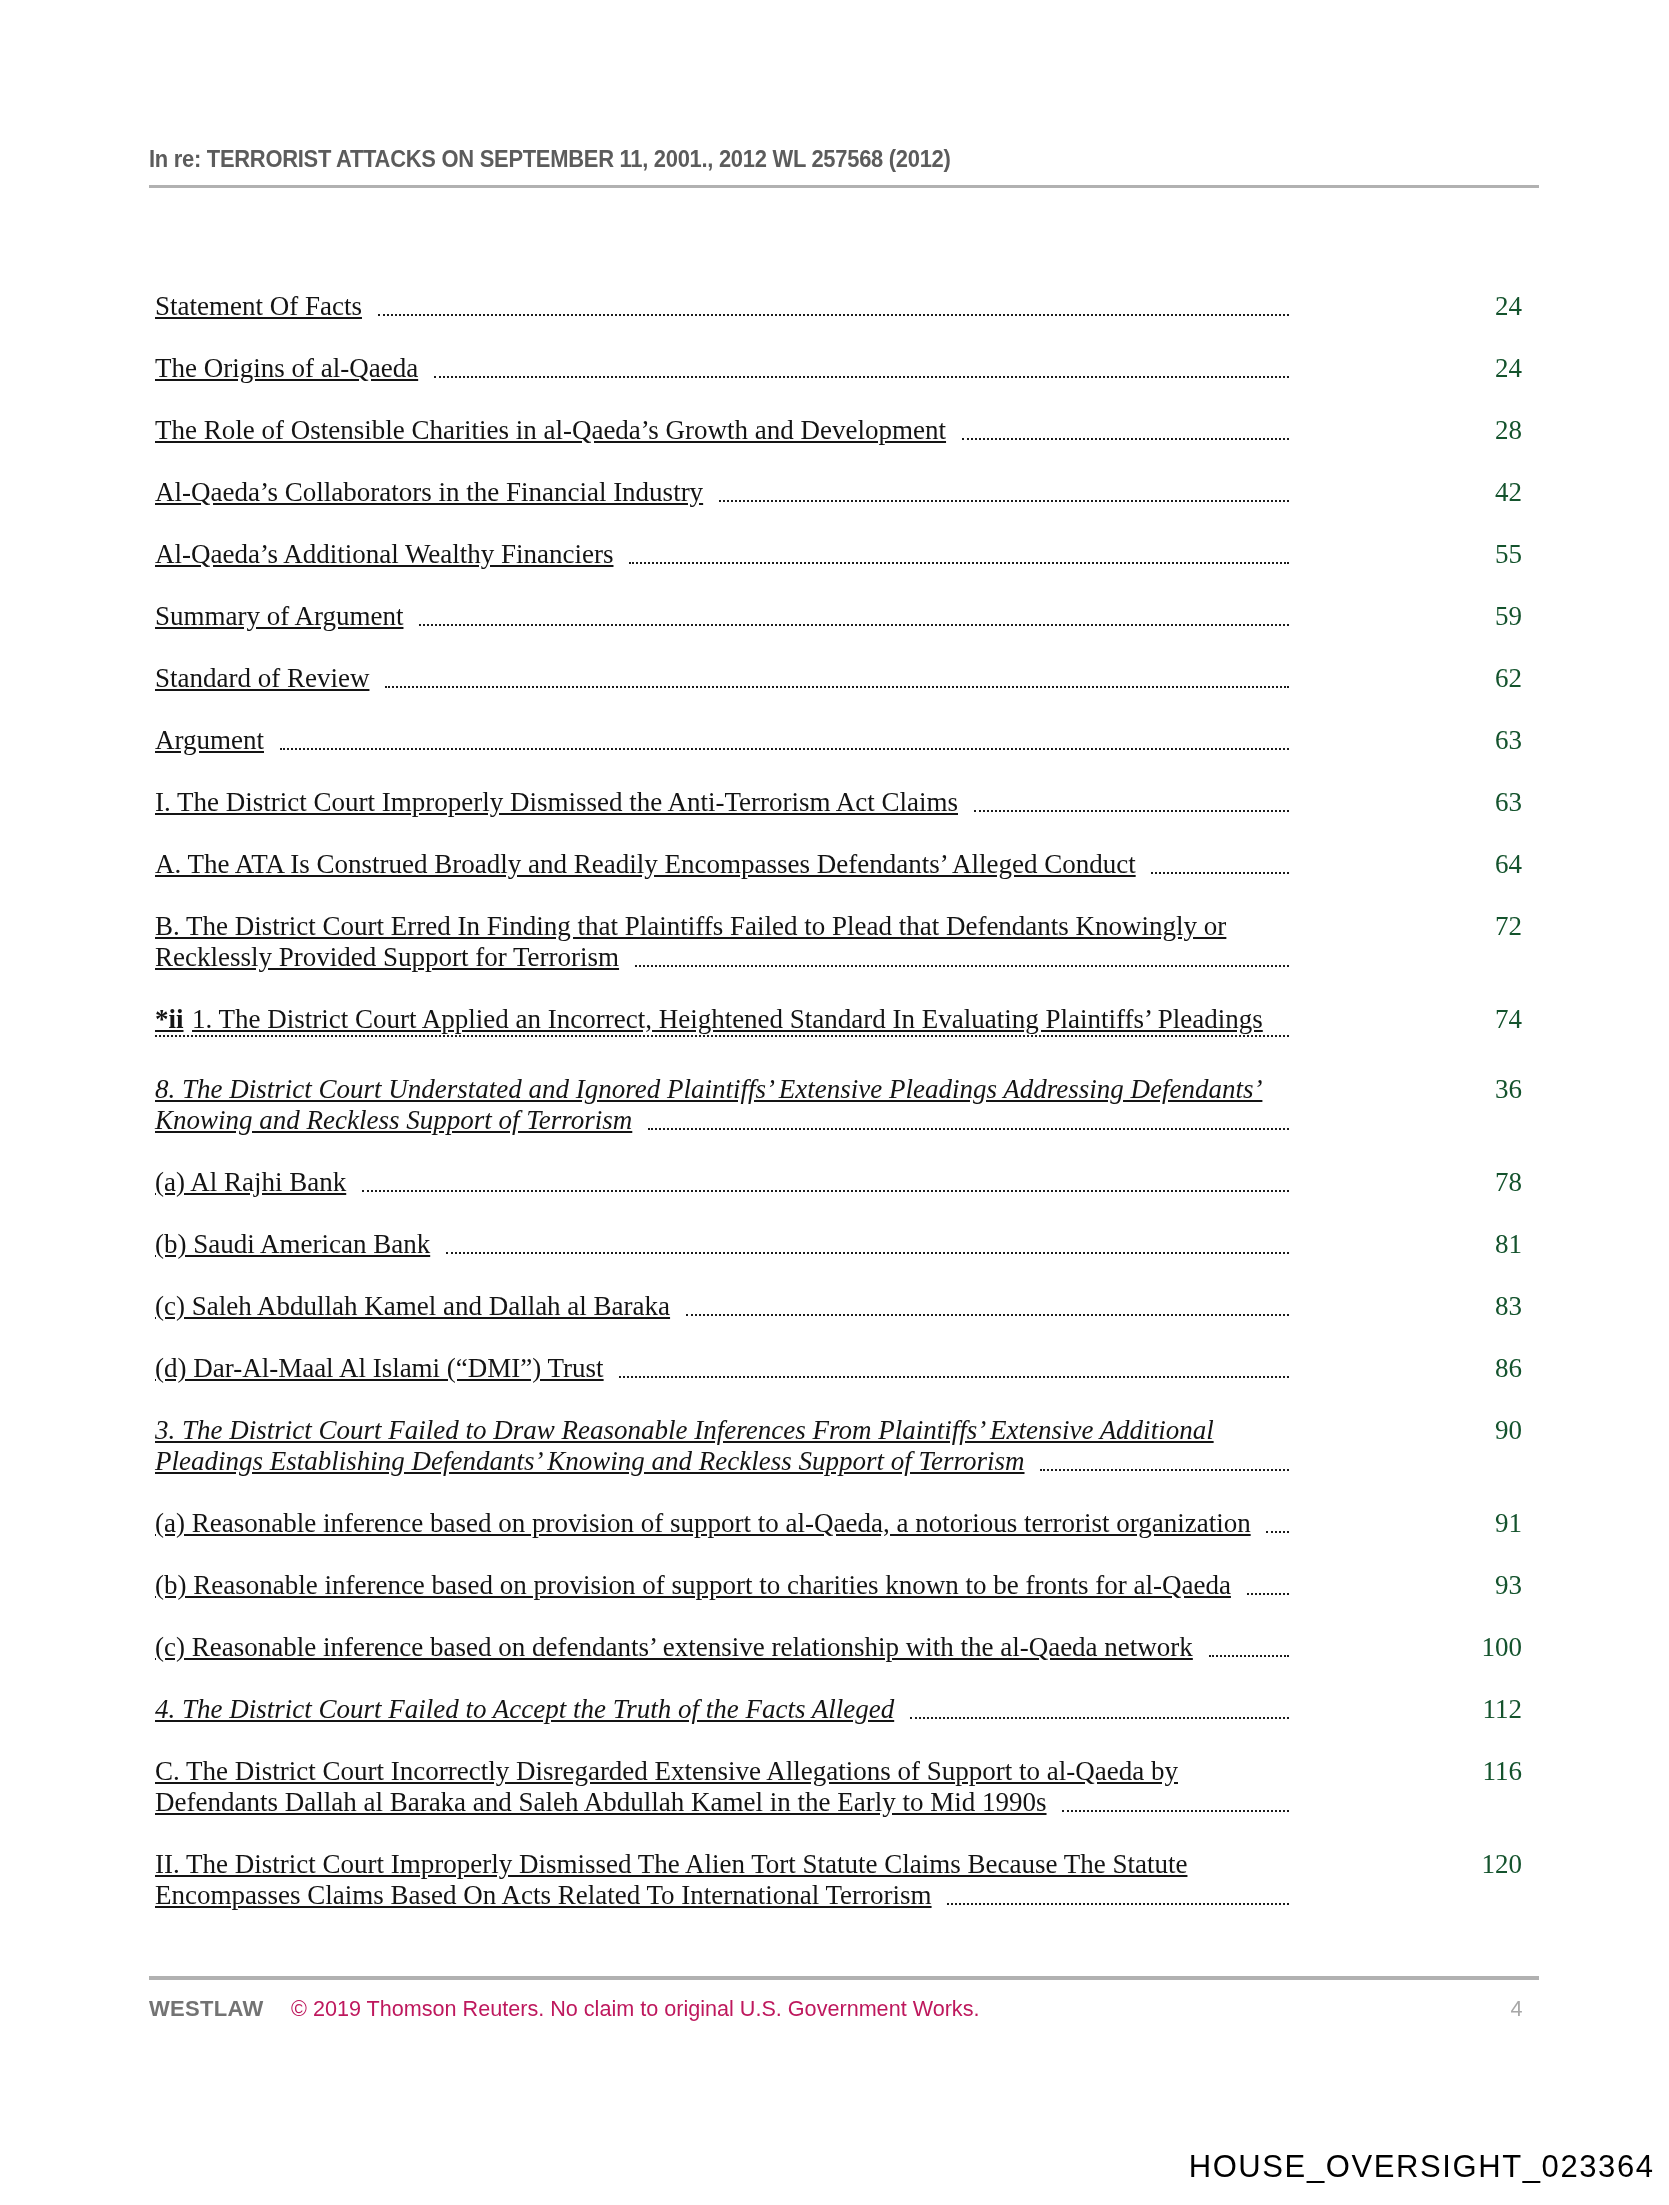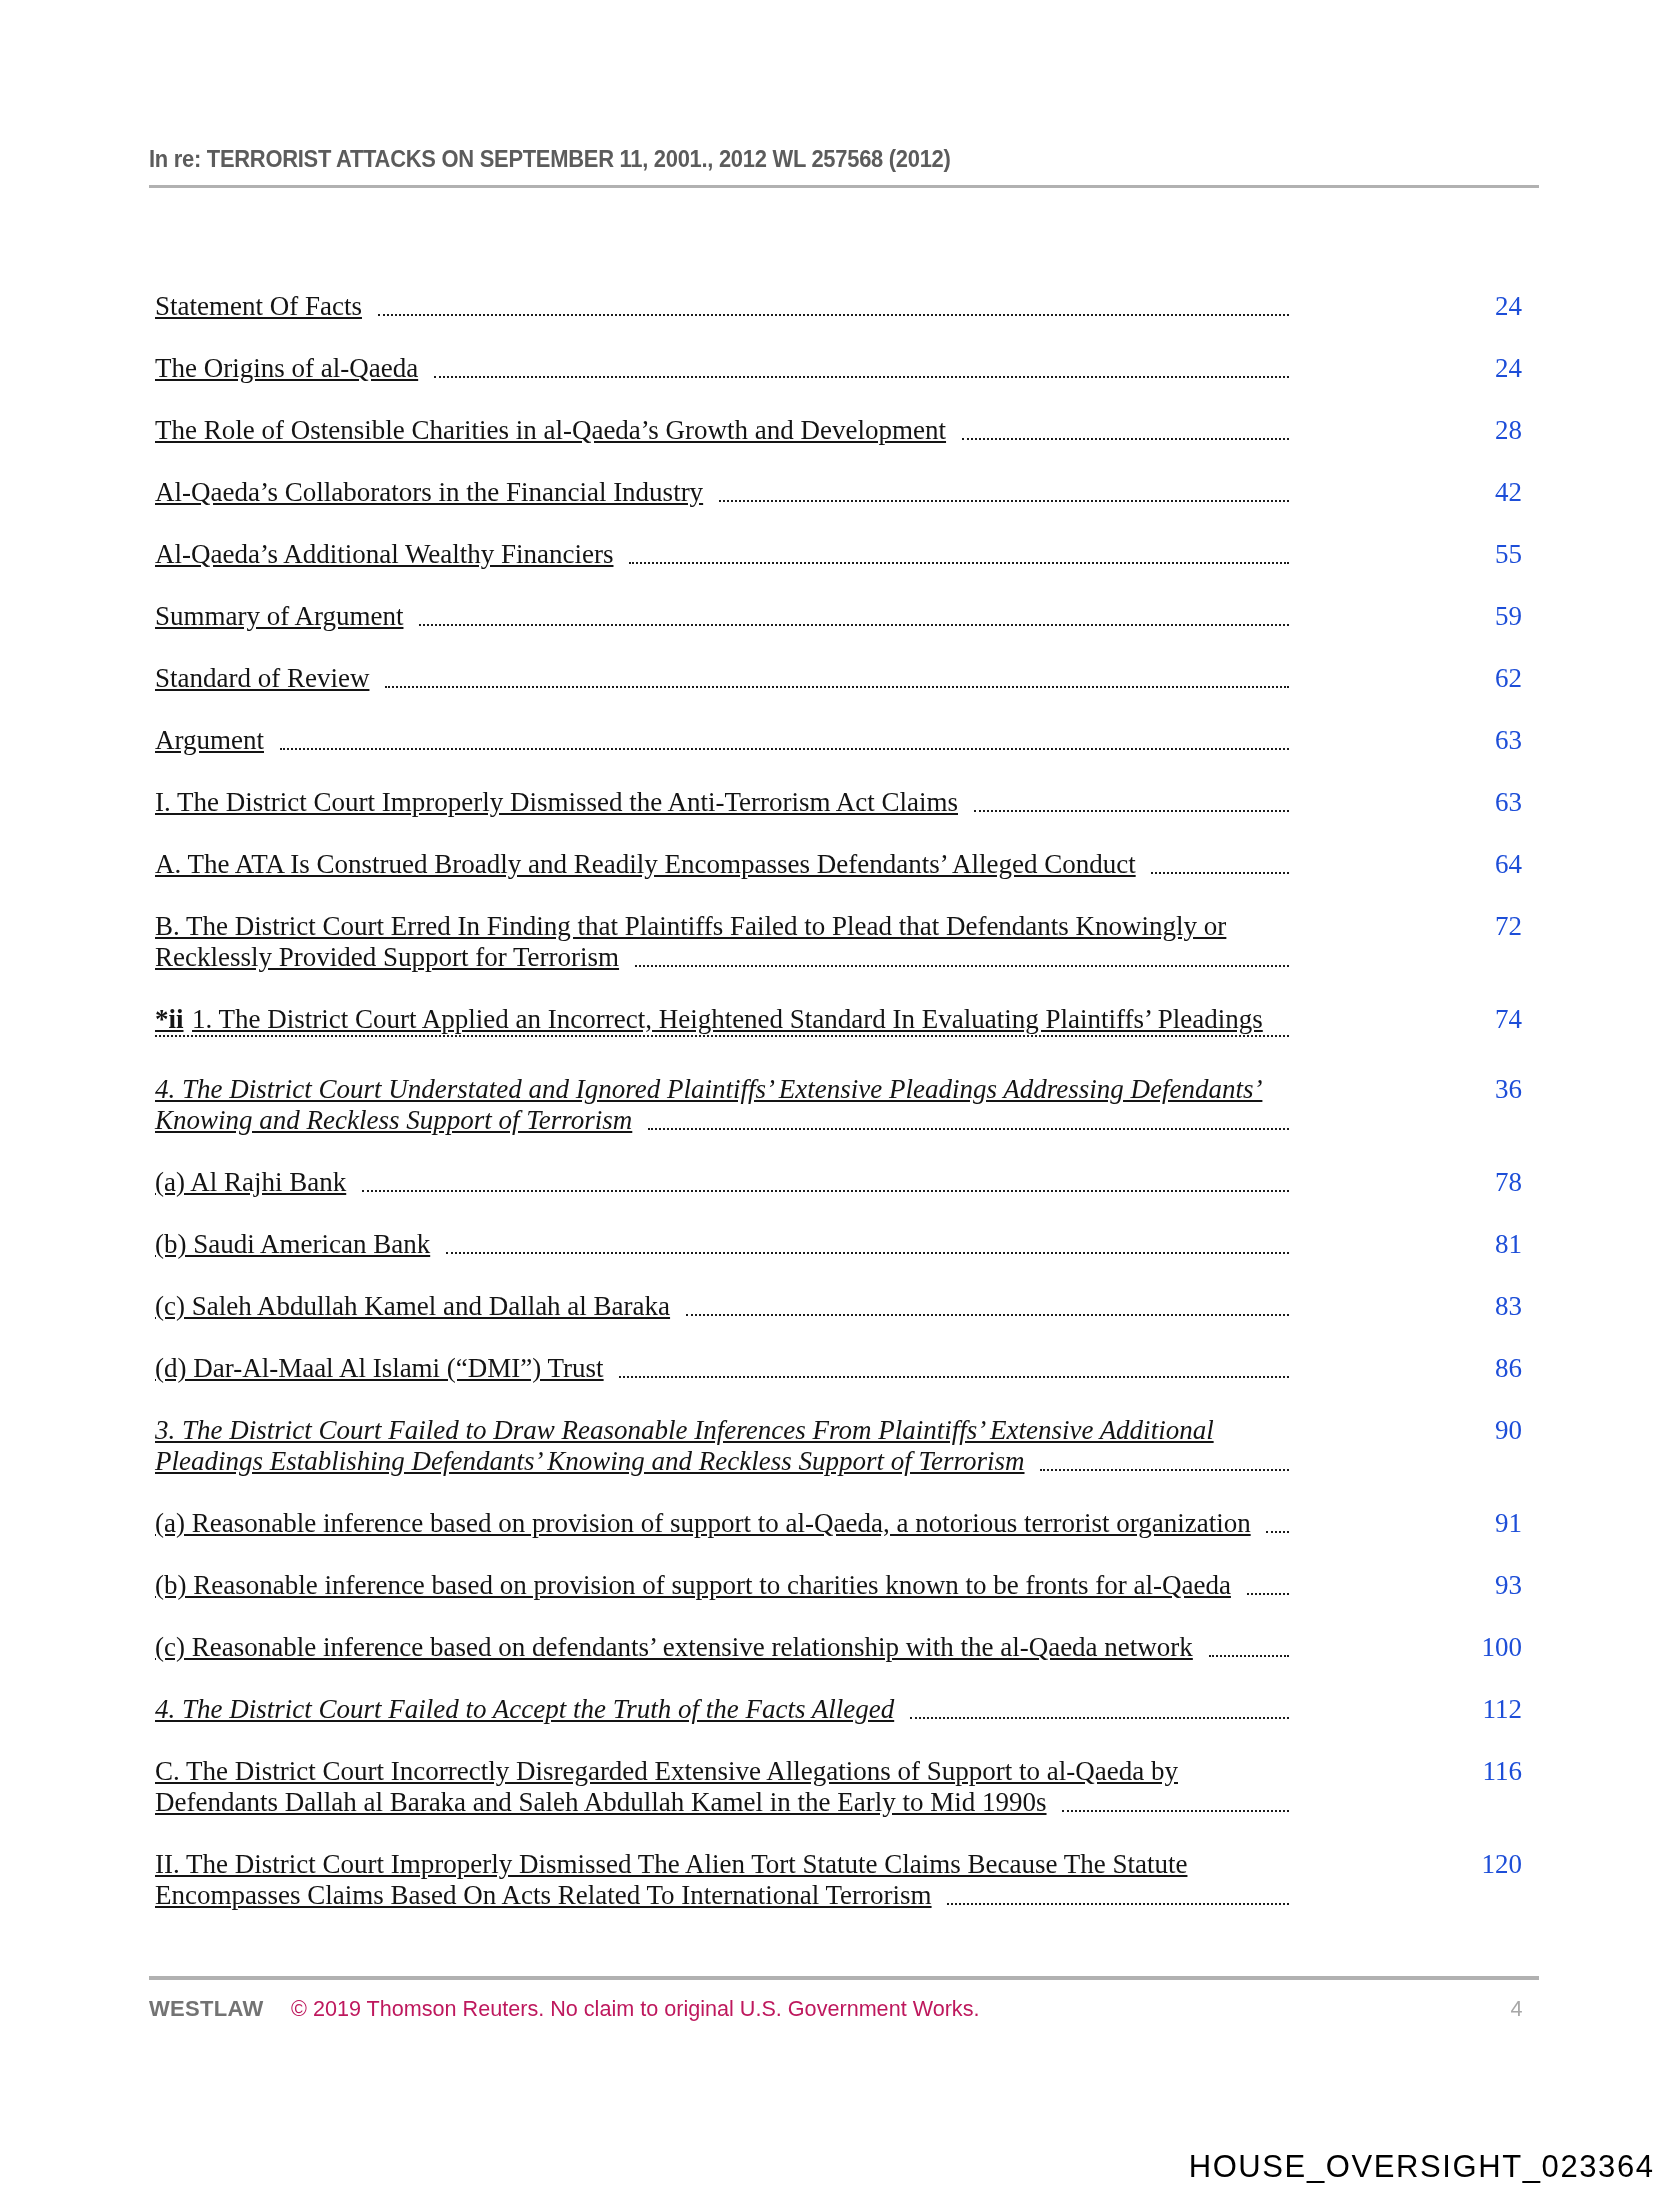--- a/index.html
+++ b/index.html
@@ -39,21 +39,21 @@
   .prefix { font-weight: bold; margin-right: 8.5px; white-space: nowrap; }
   .leader {
     flex: 1 1 auto;
     min-width: 0;
     height: 0;
     border-bottom: 2.6px dotted #1b1b1b;
     align-self: flex-end;
     margin-bottom: 5.9px;
   }
   .leader.indent { margin-left: 15.7px; }
-  .toc-page { flex: 1 1 auto; text-align: right; font-size: 27px; line-height: 31px; color: #1d4ed8; }
+  .toc-page { flex: 1 1 auto; text-align: right; font-size: 27px; line-height: 31px; color: #14532d; }
 
   
   .footer { position: absolute; left: 149px; top: 1976px; width: 1390px; font-family: "Liberation Sans", sans-serif; }
   .footer-line { display: flex; align-items: baseline; margin-top: 15.7px; padding-right: 16.4px; }
   .brand { color: #737373; font-weight: bold; font-size: 22px; letter-spacing: 0.3px; margin-right: 27.5px; white-space: nowrap; }
   .copyright { color: #be185d; font-size: 21.6px; flex: 1 1 auto; white-space: nowrap; }
   .pageno { color: #a8a8a8; font-size: 21.6px; }
 
   
   .watermark {
@@ -188,21 +188,21 @@
           </div>
           <div class="toc-line">
             <span class="leader"></span>
           </div>
         </div>
     <div class="toc-page">74</div>
   </div>
       <div class="toc-entry italic">
     <div class="toc-left">
           <div class="toc-line">
-            <span class="toc-text">4. The District Court Understated and Ignored Plaintiffs’ Extensive Pleadings Addressing Defendants’</span>
+            <span class="toc-text">8. The District Court Understated and Ignored Plaintiffs’ Extensive Pleadings Addressing Defendants’</span>
           </div>
           <div class="toc-line">
             <span class="toc-text">Knowing and Reckless Support of Terrorism</span>
             <span class="leader indent"></span>
           </div>
         </div>
     <div class="toc-page">36</div>
   </div>
       <div class="toc-entry">
     <div class="toc-left">

